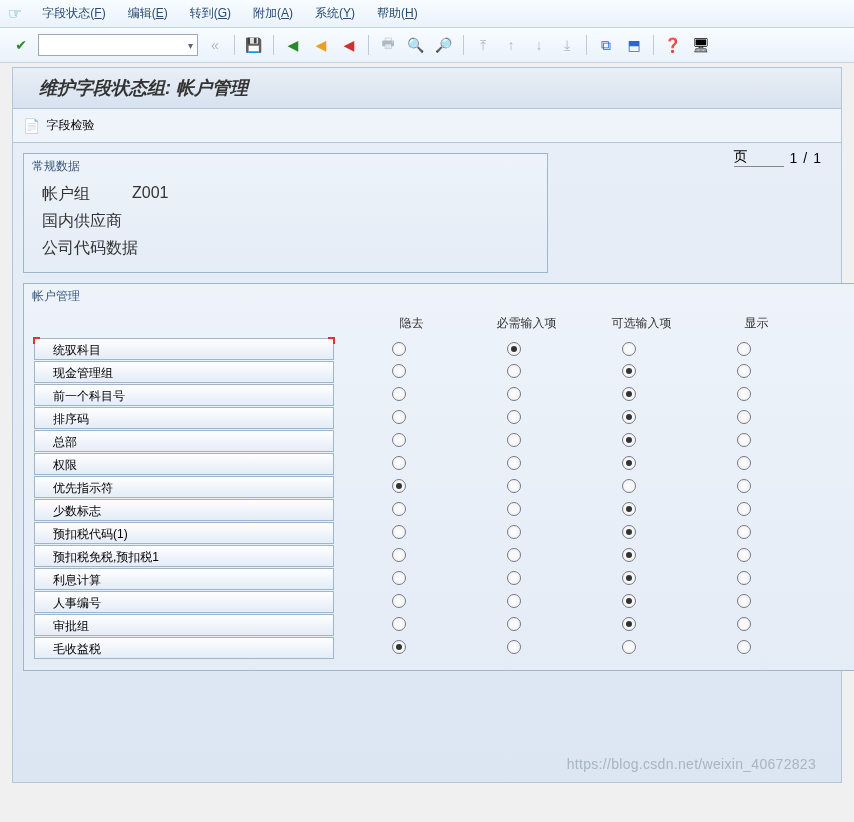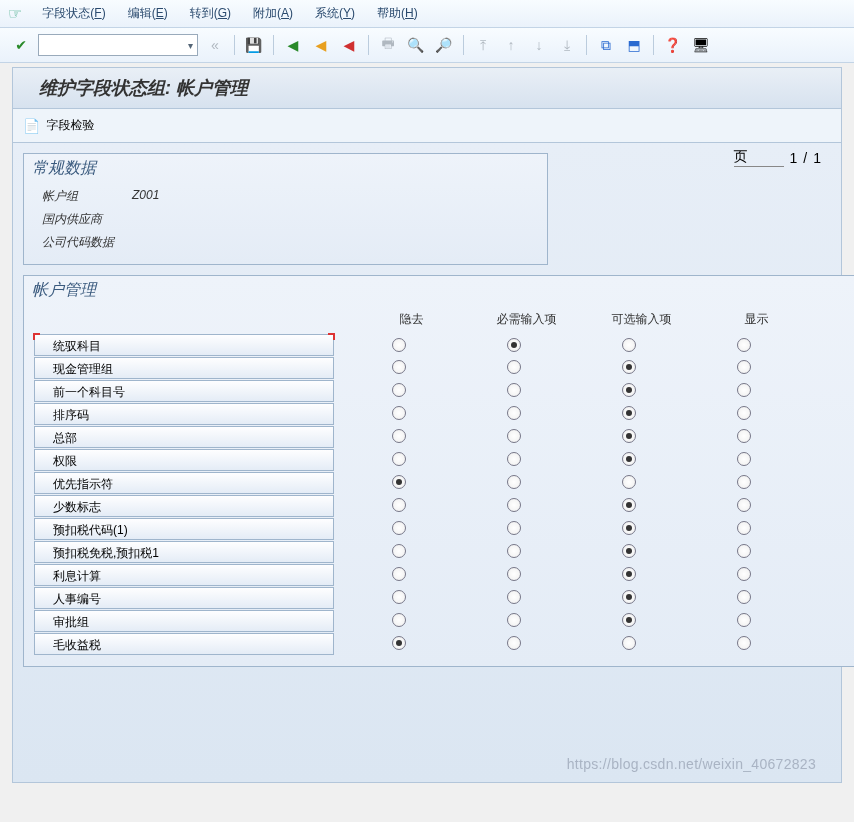--- a/index.html
+++ b/index.html
@@ -26,23 +26,23 @@
   
   .title-bar { background: linear-gradient(#e9eff6, #d7e2ef); border: 1px solid #b3c6da; padding: 8px 26px; font-size: 18px; font-style: italic; color: #333; font-weight: bold; }
   
   .sub-toolbar { border: 1px solid #b3c6da; border-top: none; padding: 8px 10px; background: #eef4fa; display: flex; align-items: center; gap: 6px; }
   .sub-toolbar .icon { color: #3a8; font-size: 14px; }
   
   .content-area { border: 1px solid #b3c6da; border-top: none; background: linear-gradient(#e7eef7, #dbe6f2); padding: 10px 10px 80px 10px; min-height: 640px; position: relative; }
   
   .group-box { border: 1px solid #9fb5cc; background: linear-gradient(#eef3fa, #e4ecf6); padding: 0 10px 10px 10px; margin-bottom: 10px; width: 525px; position: relative; }
   .group-box.full { width: 845px; }
-  .group-title { color: #3a5a7e; background: transparent; padding: 4px 0 6px 0; margin-left: -2px; font-size: 16px; font-style: italic;}
+  .group-title { color: #3a5a7e; background: transparent; padding: 4px 0 6px 0; margin-left: -2px; font-size: 12px;}
   .group-body { padding-left: 8px; }
-  .data-row { display: flex; padding: 3px 0; color: #333; font-size: 12px; font-style: italic; }
+  .data-row { display: flex; padding: 3px 0; color: #333; font-size: 16px; }
   .data-label { width: 90px; }
   .data-value { }
   
   .page-ind { position: absolute; right: 20px; top: 5px; font-size: 14px; display: flex; align-items: center; gap: 6px; }
   .page-ind .und { min-width: 50px; border-bottom: 1px solid #888; display: inline-block;}
   
   .field-table { width: 100%; }
   .field-header { display: flex; padding: 4px 0 6px 0; color: #333; }
   .field-header .col-name { width: 320px; }
   .field-header .col-opt { width: 115px; text-align: center; }

